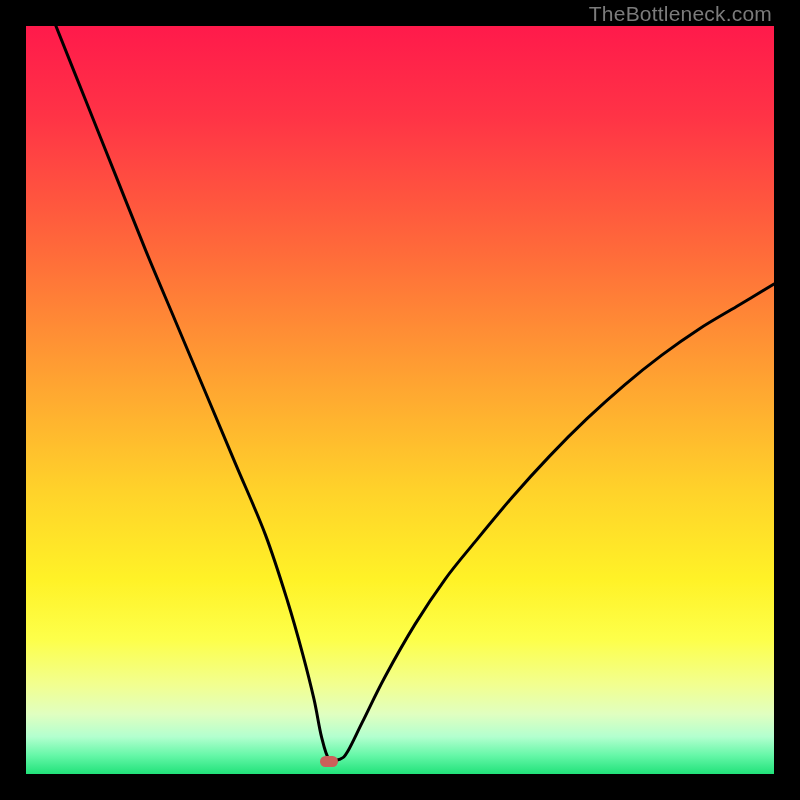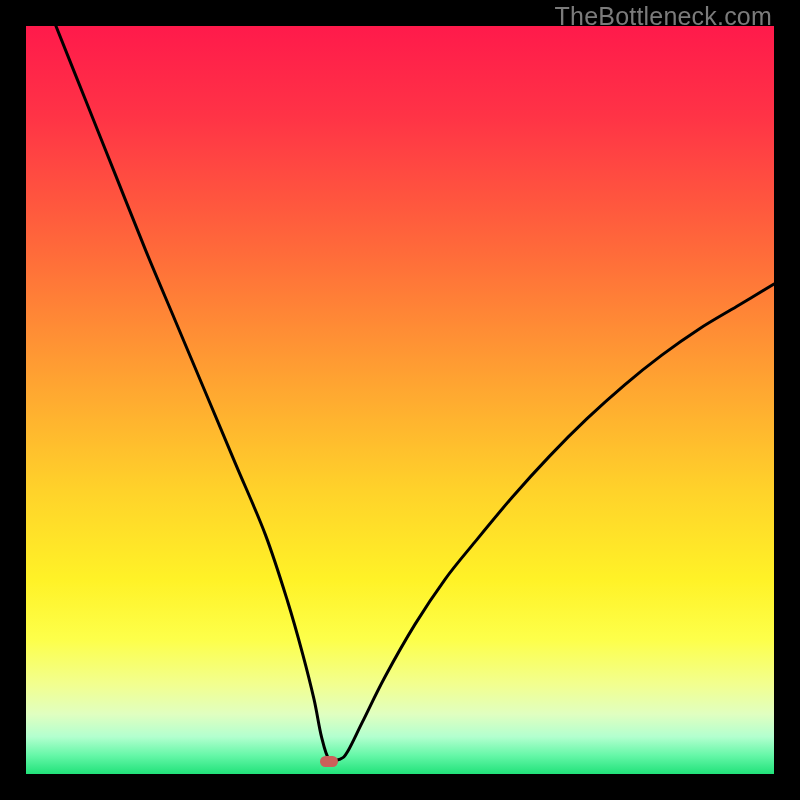--- a/index.html
+++ b/index.html
@@ -44,21 +44,21 @@
   .marker {
     position: absolute;
     background: #cb5f5a;
     border-radius: 6px;
   }
   .watermark {
     position: absolute;
     top: 2px;
     right: 28px;
     color: #7b7b7b;
-    font-size: 25px;
+    font-size: 21px;
     font-weight: 500;
     letter-spacing: 0.2px;
   }
 </style>
 </head>
 <body>
 
 <div class="frame">
 
   <div class="watermark">TheBottleneck.com</div>

